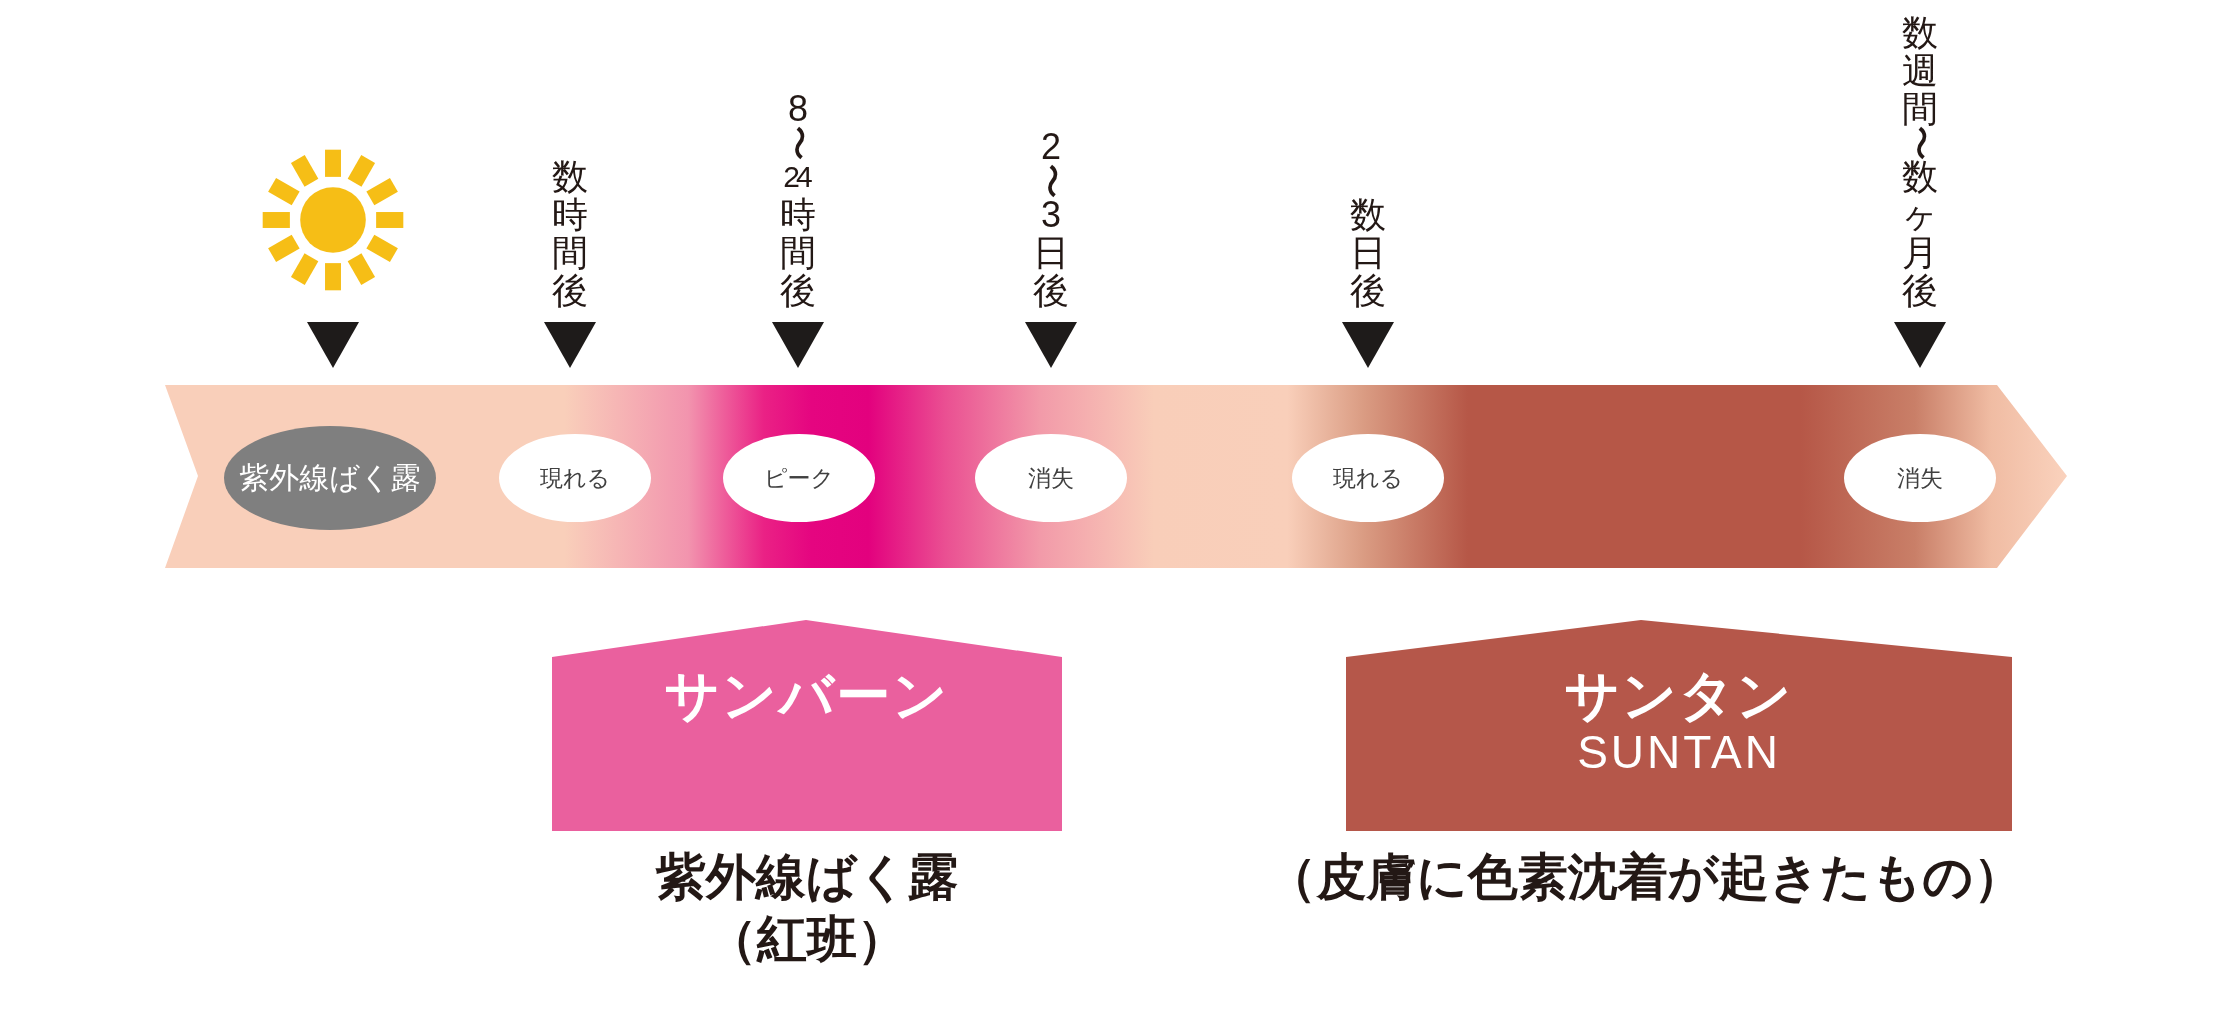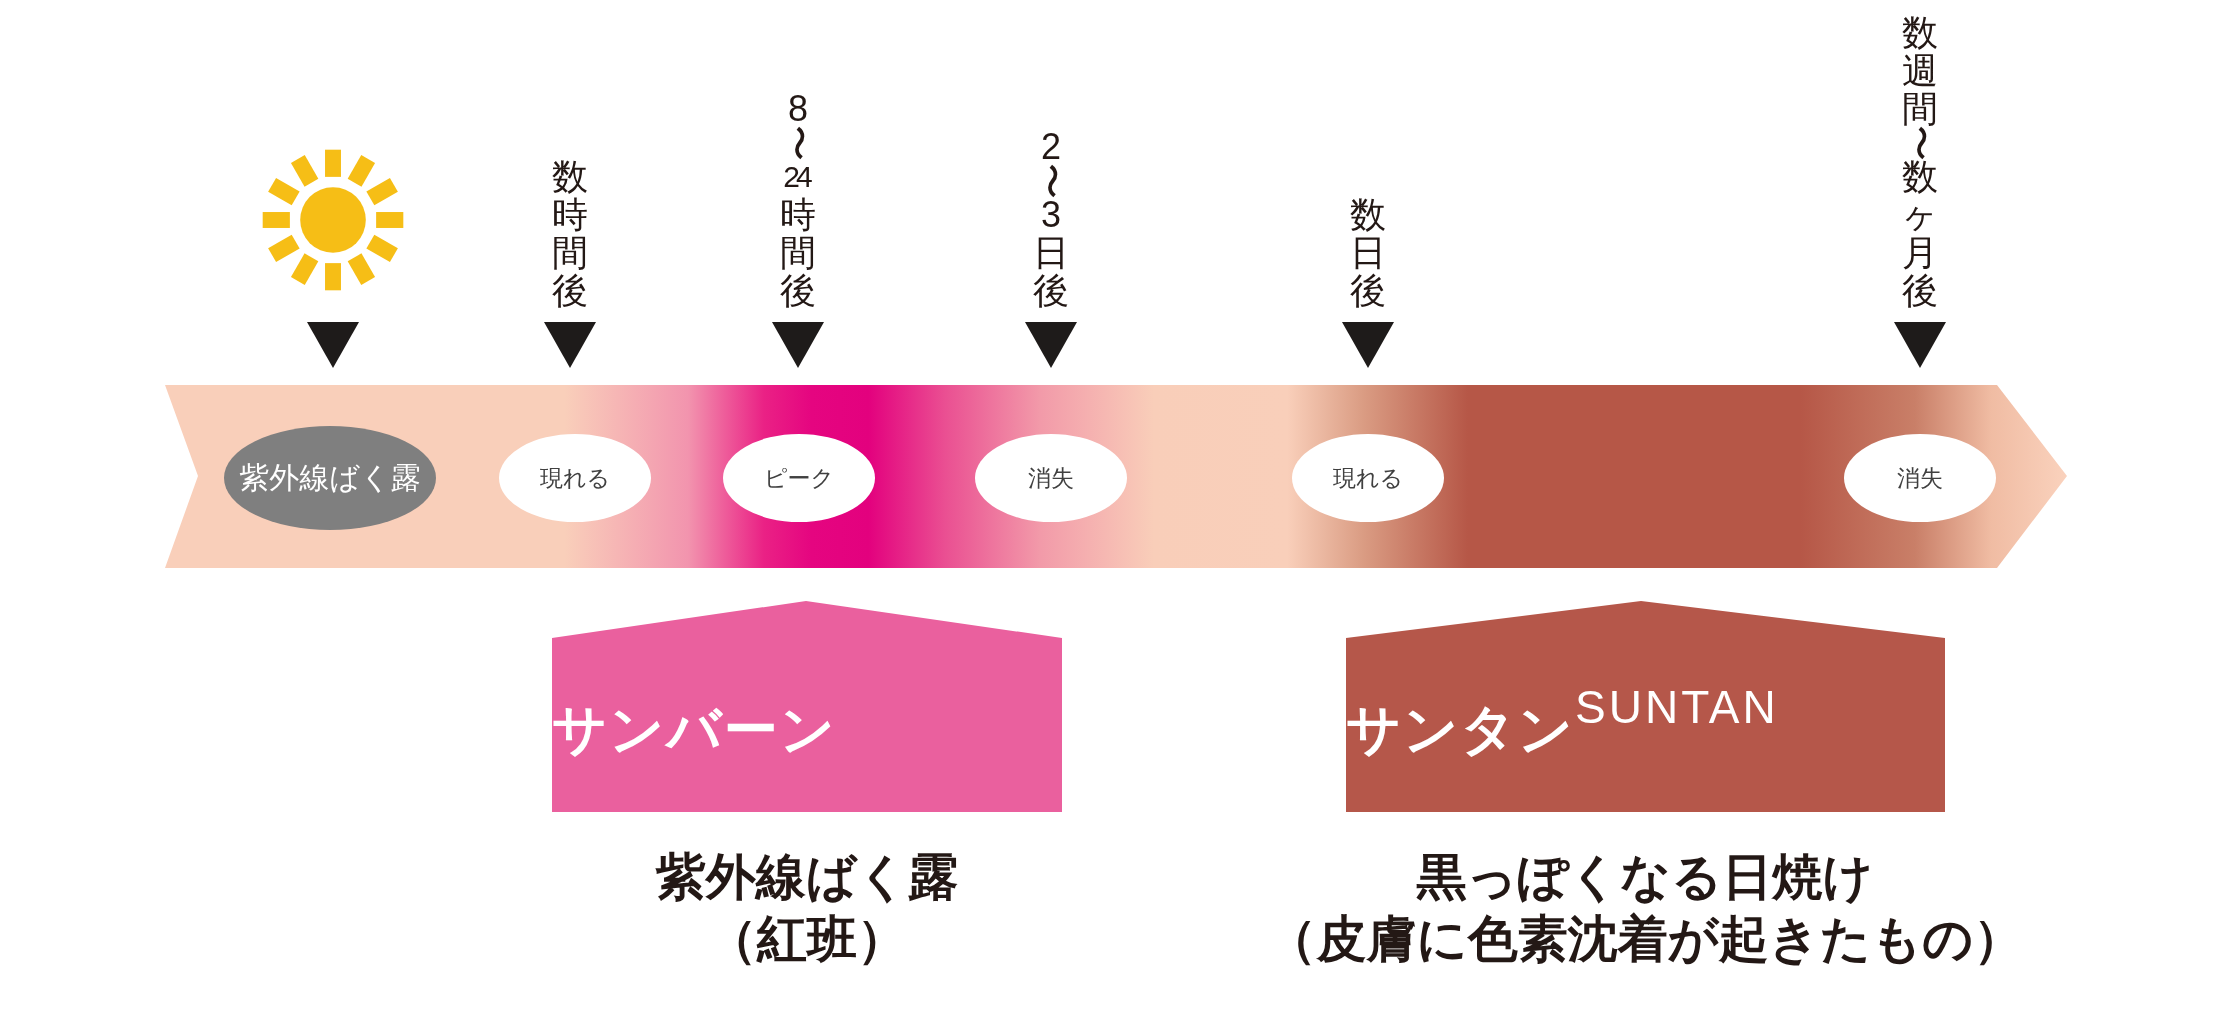--- a/index.html
+++ b/index.html
@@ -22,27 +22,27 @@
   .band{position:absolute;left:165px;top:385px;width:1902px;height:183px;
         clip-path:polygon(0 0,1832px 0,100% 91px,1832px 100%,0 100%,33px 91px);}
 
   
   .oval{position:absolute;top:478px;transform:translate(-50%,-50%);border-radius:50%;
         display:flex;align-items:center;justify-content:center;white-space:nowrap;}
   .oval.gray{width:212px;height:104px;background:#7f7f7f;color:#ffffff;font-size:30px;text-align:center;}
   .oval.white{width:152px;height:88px;background:#ffffff;color:#404040;font-size:23px;}
 
   
-  .banner{position:absolute;top:601px;height:211px;display:flex;flex-direction:row;
+  .banner{position:absolute;top:620px;height:211px;display:flex;flex-direction:column;
           align-items:center;color:#ffffff;}
   .banner .btitle{margin-top:45px;font-size:54px;font-weight:700;letter-spacing:2px;line-height:60px;}
   .banner .bsub{font-size:46px;font-weight:500;letter-spacing:3px;line-height:54px;}
   #banner-sunburn{left:552px;width:510px;background:#ea609e;
       clip-path:polygon(0 37px,254px 0,100% 37px,100% 100%,0 100%);}
-  #banner-suntan{left:1346px;width:599px;background:#b5574a;
+  #banner-suntan{left:1346px;width:666px;background:#b5574a;
       clip-path:polygon(0 37px,295px 0,100% 37px,100% 100%,0 100%);}
 
   
   .caption{position:absolute;top:846px;transform:translateX(-50%);text-align:center;
            color:#231815;font-size:50px;font-weight:700;line-height:62px;white-space:nowrap;}
   #caption-sunburn{left:807px;}
   #caption-suntan{left:1645px;}
 </style>
 </head>
 <body>
@@ -152,17 +152,16 @@
     <div class="btitle">サンタン</div>
     <div class="bsub">SUNTAN</div>
   </div>
 
   <div class="caption" id="caption-sunburn">
     <div>紫外線ばく露</div>
     <div>（紅班）</div>
   </div>
 
   <div class="caption" id="caption-suntan">
-    <div>黒っぽくなる日焼け</div>
     <div>（皮膚に色素沈着が起きたもの）</div>
   </div>
 
 </div>
 
 </body></html>

